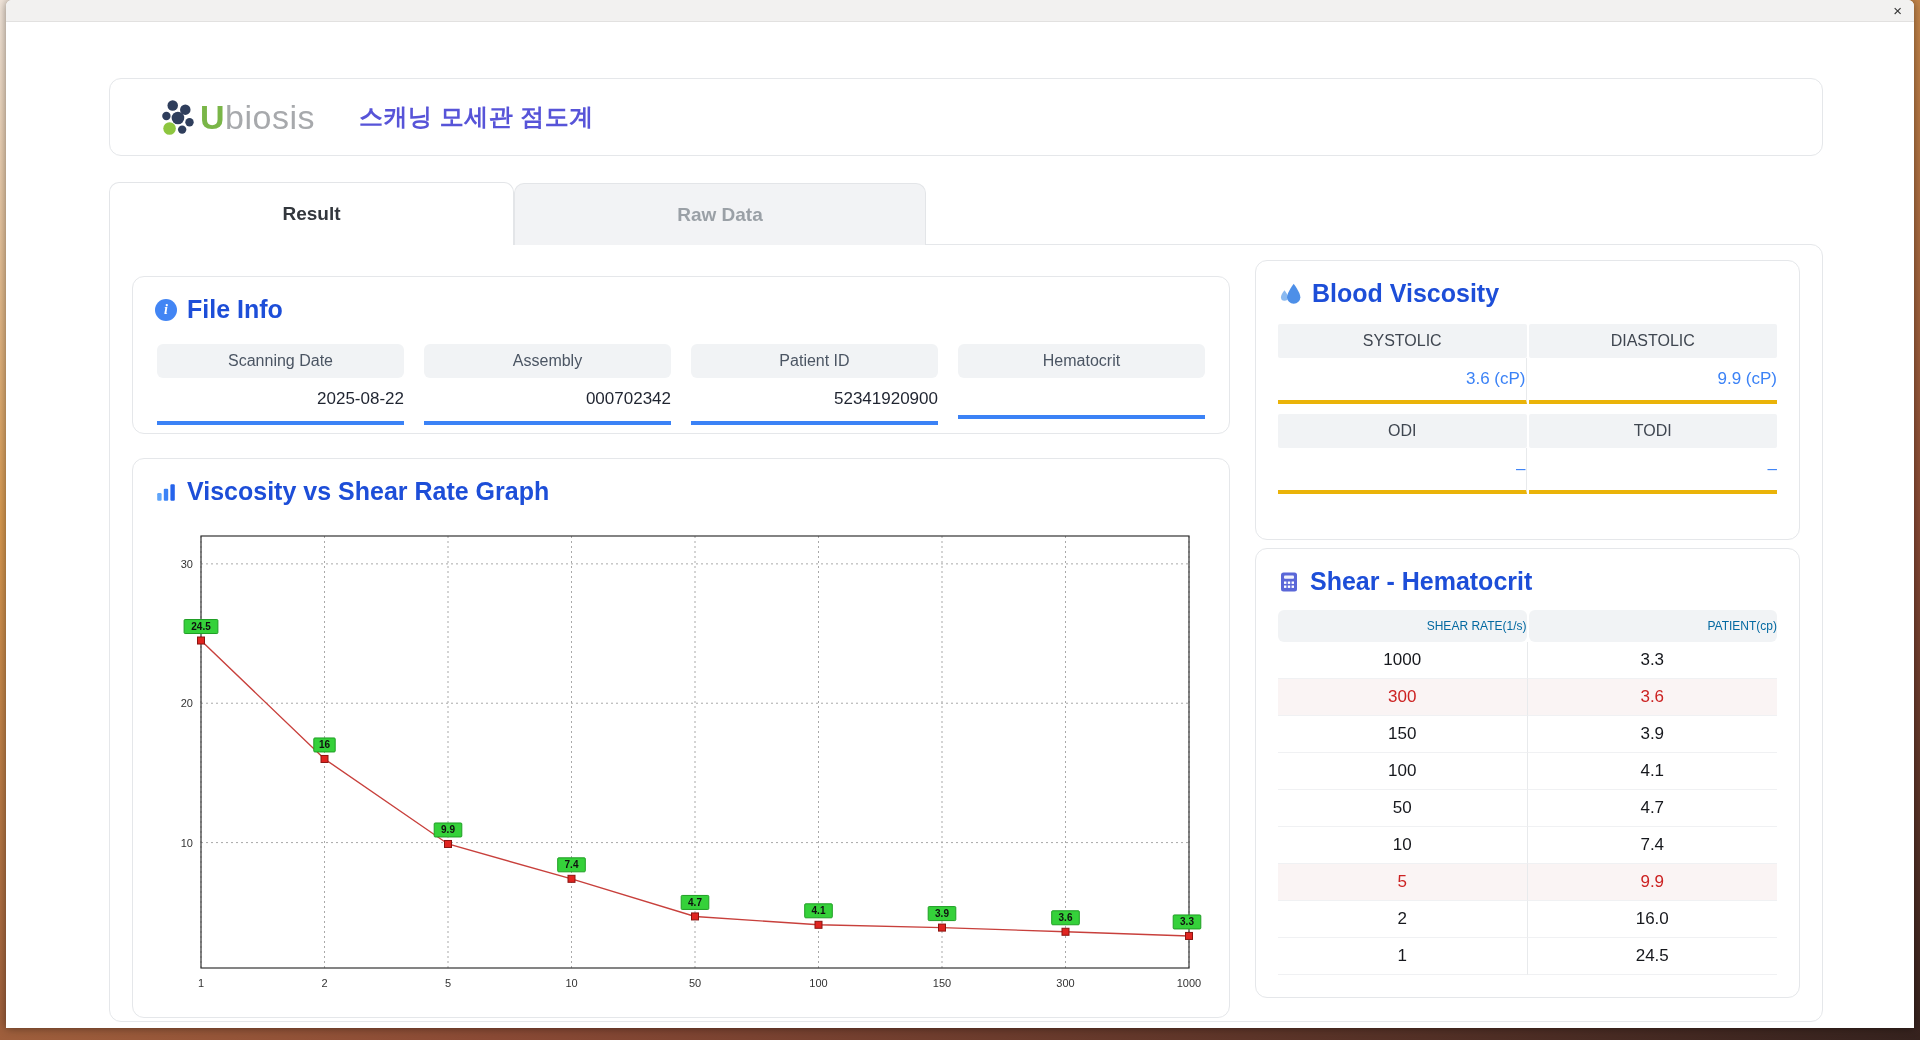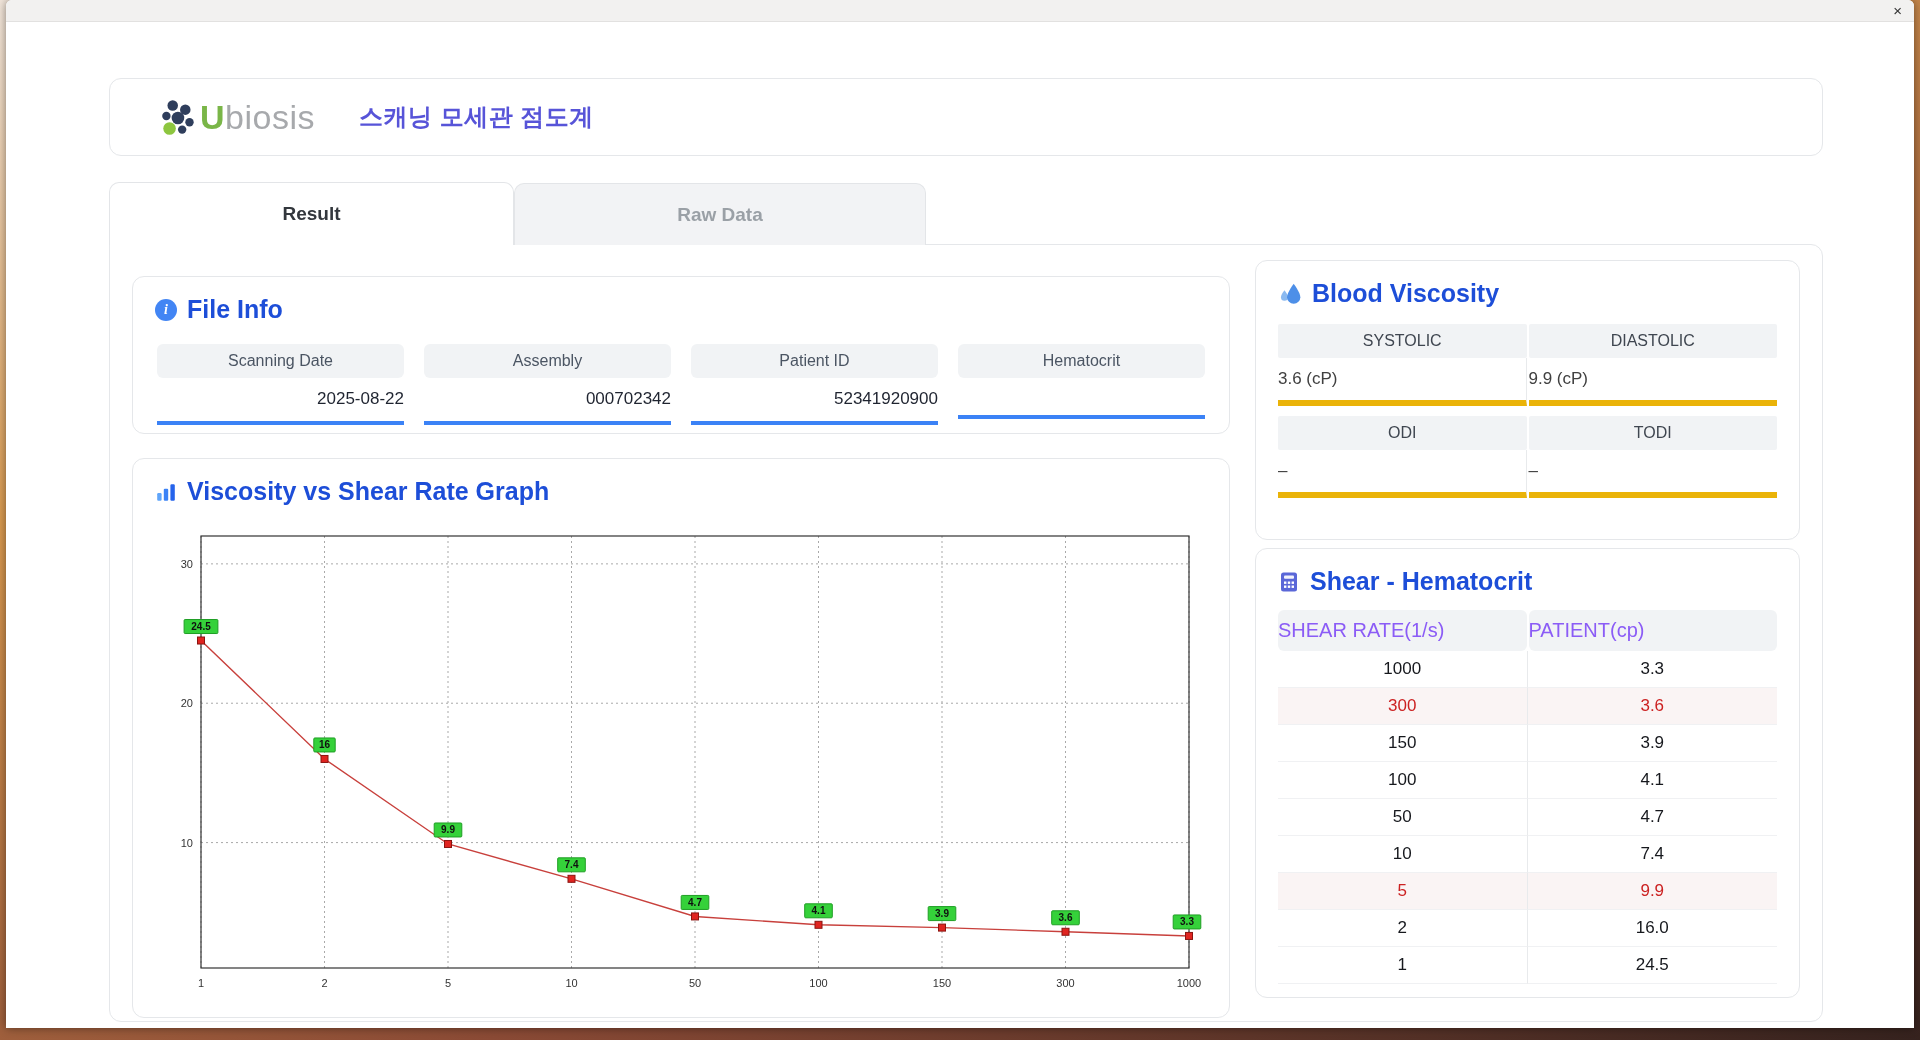--- a/index.html
+++ b/index.html
@@ -49,26 +49,26 @@
   .fields{display:grid;grid-template-columns:repeat(4,1fr);column-gap:20px;padding:20px 24px 0}
   .field-label{background:#f1f3f5;border-radius:6px;text-align:center;padding:8px 0;font-size:16px;color:#4b5563;font-weight:500}
   .field-value{text-align:right;padding:11px 0 12px;font-size:17px;color:#1f2430;border-bottom:4px solid #3b82f6;min-height:41px}
   
   .icon-info{width:22px;height:22px;border-radius:50%;background:#4285f4;color:#fff;display:flex;align-items:center;justify-content:center;font-size:14px;font-weight:700;font-family:"Liberation Serif",serif;font-style:italic}
   
   .bv-grid{padding:16px 22px 0;display:flex;flex-direction:column}
   .bv-row{display:grid;grid-template-columns:1fr 1fr;column-gap:2px}
   .bv-row.mt{margin-top:10px}
   .bv-head{background:#f1f3f5;border-radius:2px;text-align:center;padding:8px 0;font-size:16px;color:#3f4650;font-weight:500}
-  .bv-val{text-align:left;padding:11px 0;font-size:17px;color:#404040;border-bottom:6px solid #eab308}
+  .bv-val{text-align:right;padding:11px 0;font-size:17px;color:#3b82f6;border-bottom:4px solid #eab308}
   .bv-vals .bv-val:first-child{border-right:1px solid #e8eaec}
   
   .shear-table{margin:14px 22px 0;display:flex;flex-direction:column}
   .sh-head{display:grid;grid-template-columns:1fr 1fr;column-gap:2px}
-  .sh-head div{background:#f1f3f5;border-radius:6px;text-align:left;font-size:20px;color:#8b5cf6;font-weight:500;padding:9px 0}
+  .sh-head div{background:#f1f3f5;border-radius:6px;text-align:right;font-size:12px;color:#0369a1;font-weight:500;padding:9px 0}
   .sh-row{display:grid;grid-template-columns:1fr 1fr}
   .sh-row div{text-align:center;padding:8px 0;font-size:17px;color:#16181d;border-bottom:1px solid #f0f1f3}
   .sh-row div:first-child{border-right:1px solid #e8eaec}
   .sh-row.hl div{color:#cc2222;background:#faf4f4}
   
   #chart-svg{position:absolute;left:0;top:46px}
   .grid-line{stroke:#a9a9a9;stroke-width:1;stroke-dasharray:2 3}
   .plot-border{fill:none;stroke:#333;stroke-width:1.2}
   .data-line{fill:none;stroke:#c8403c;stroke-width:1.4}
   .marker{fill:#e02420;stroke:#8a1410;stroke-width:1}

